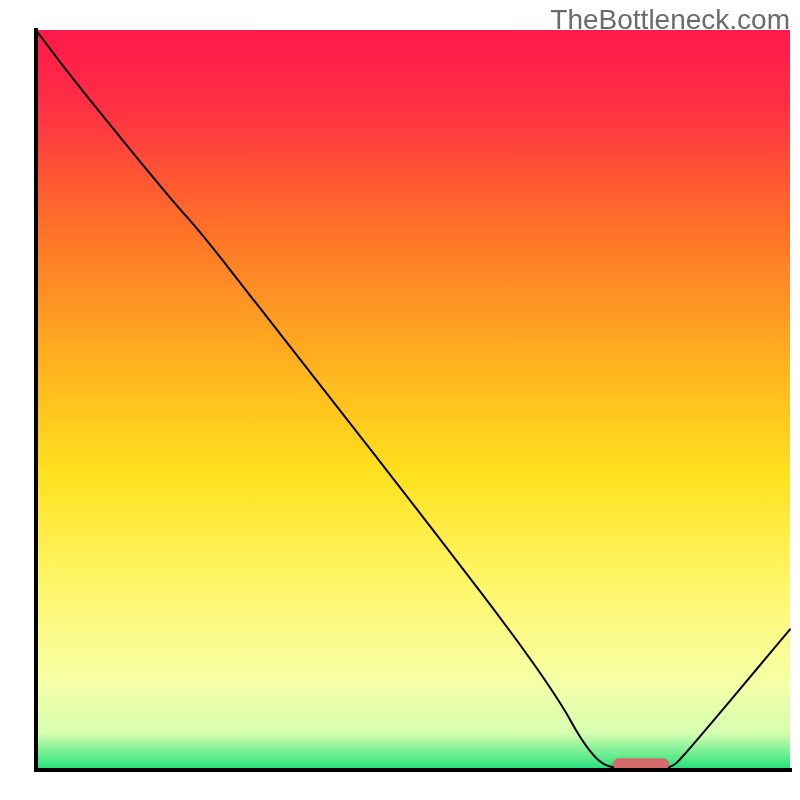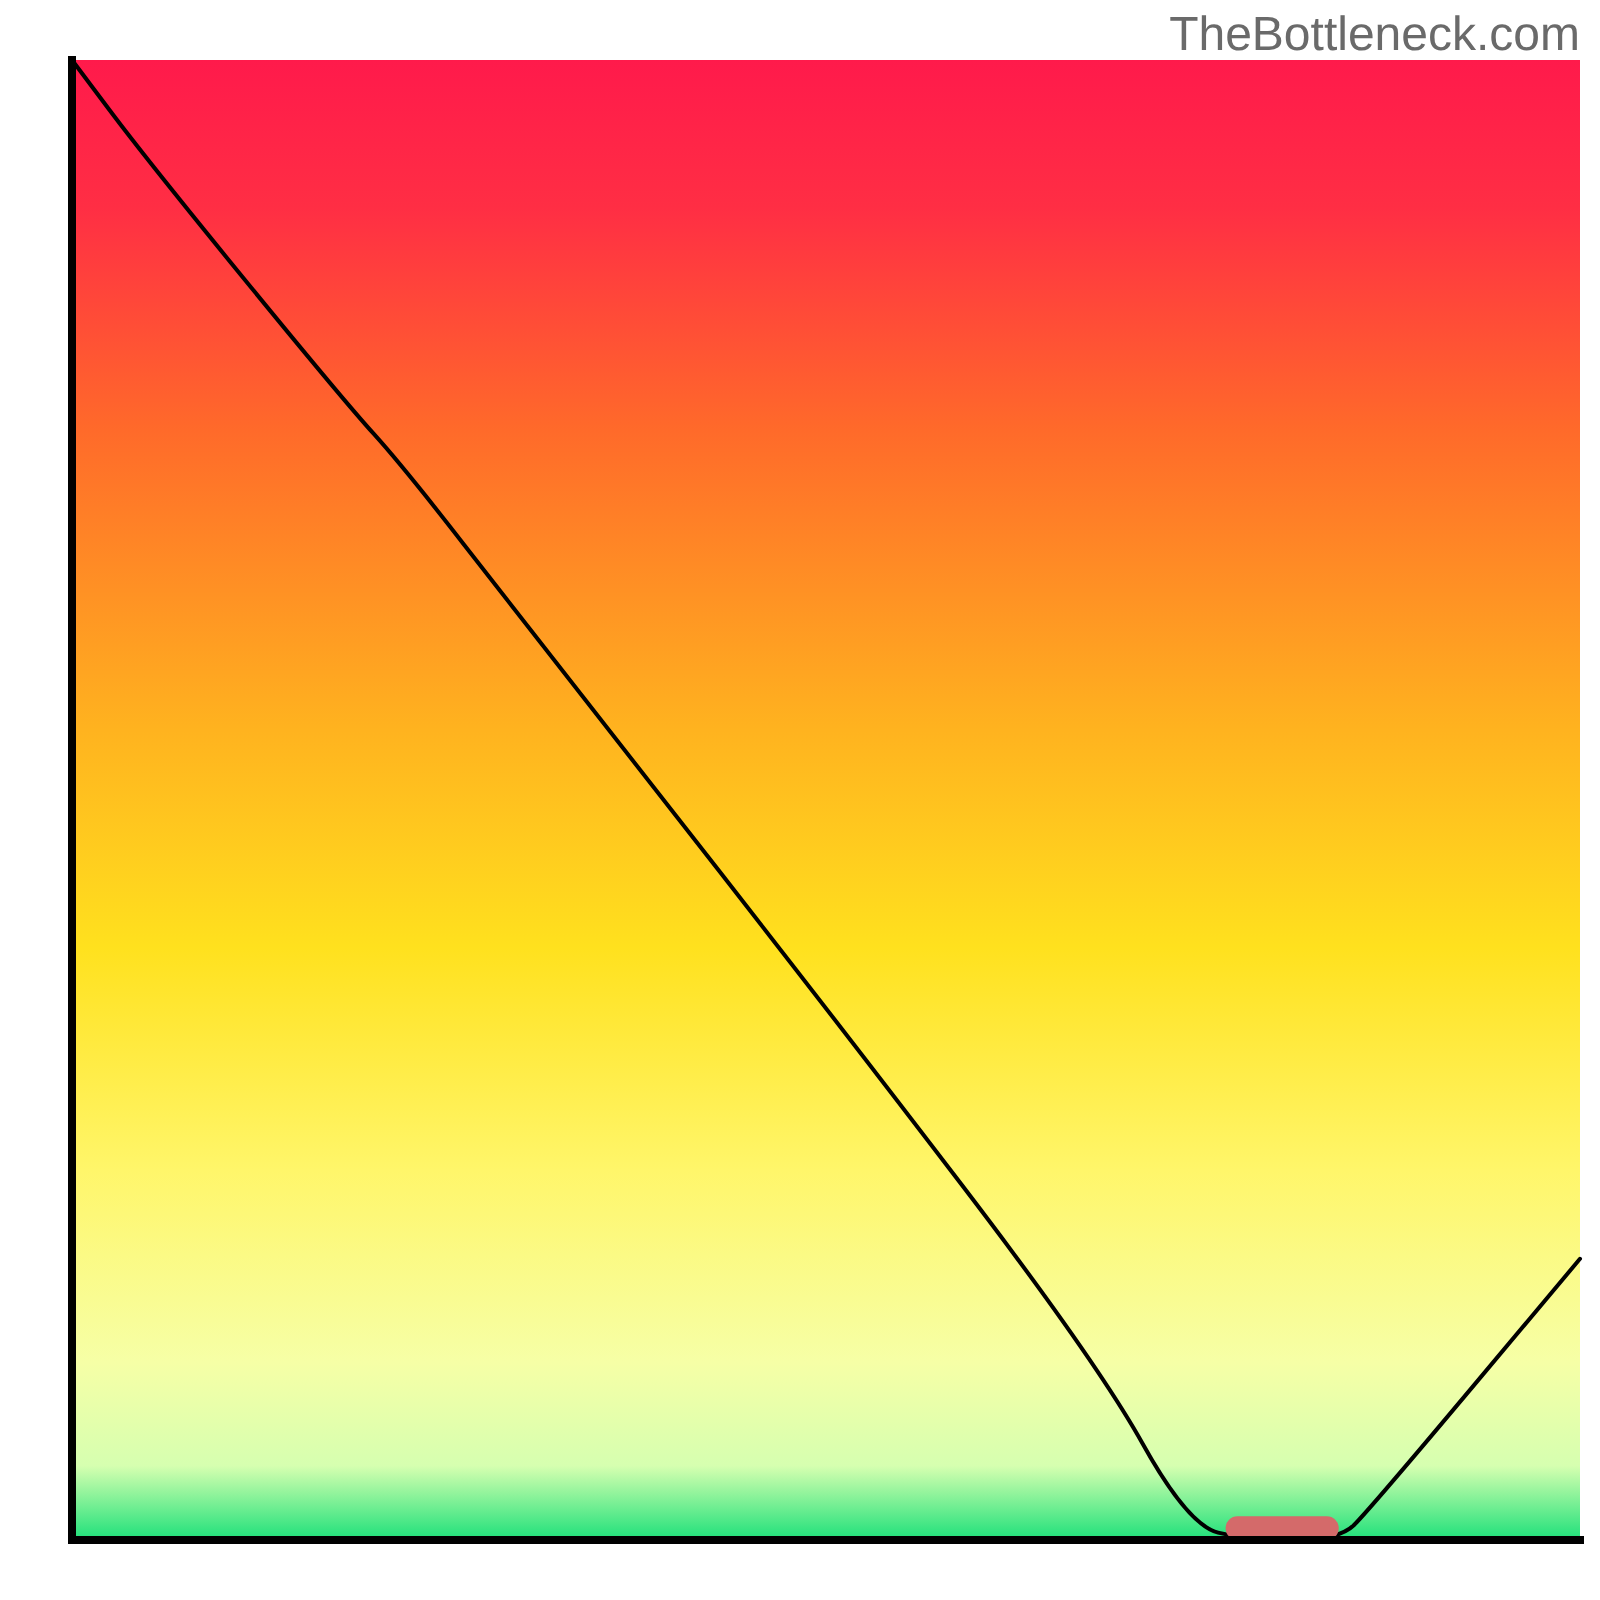--- a/index.html
+++ b/index.html
@@ -13,21 +13,21 @@
   .chart-container {
     position: relative;
     width: 800px;
     height: 800px;
   }
   .watermark {
     position: absolute;
     top: 4px;
     right: 10px;
     color: #6a6a6a;
-    font-size: 24px;
+    font-size: 28px;
     z-index: 10;
     font-weight: 500;
   }
   svg {
     display: block;
   }
 </style>
 </head>
 <body>
 

